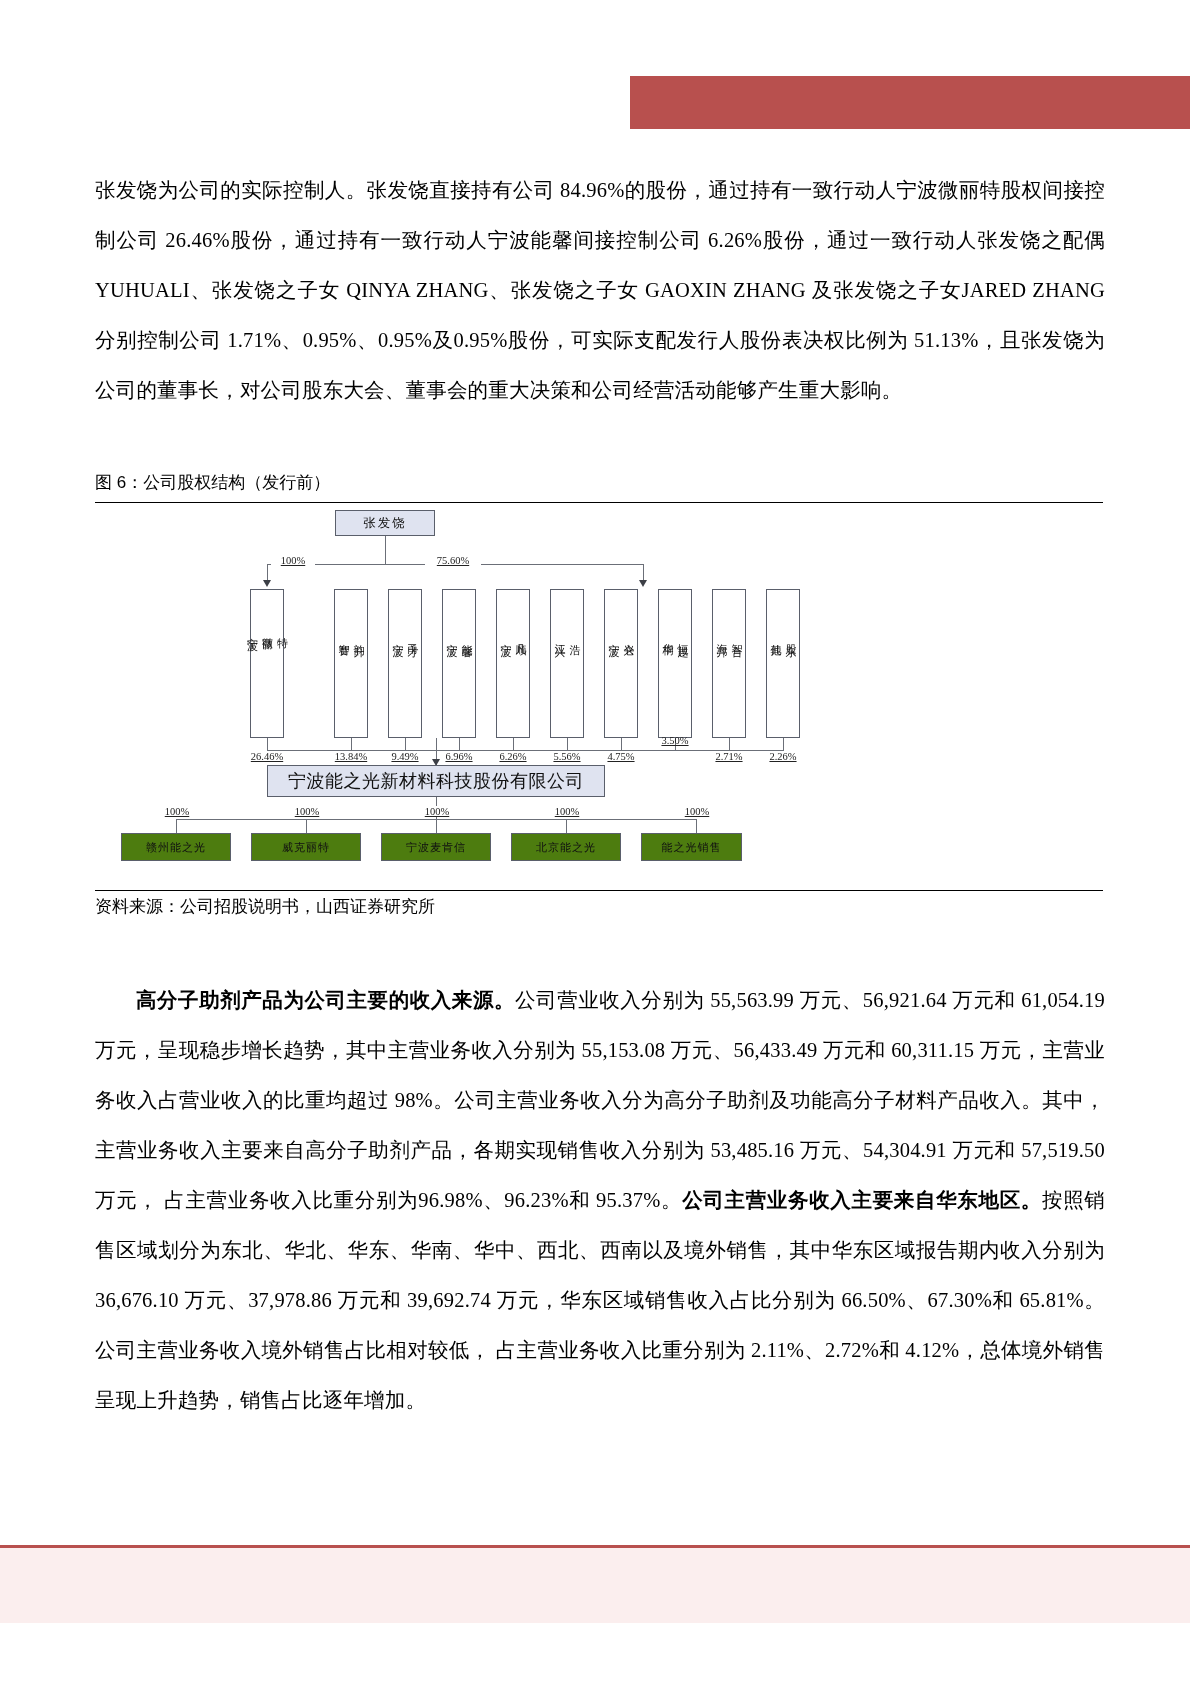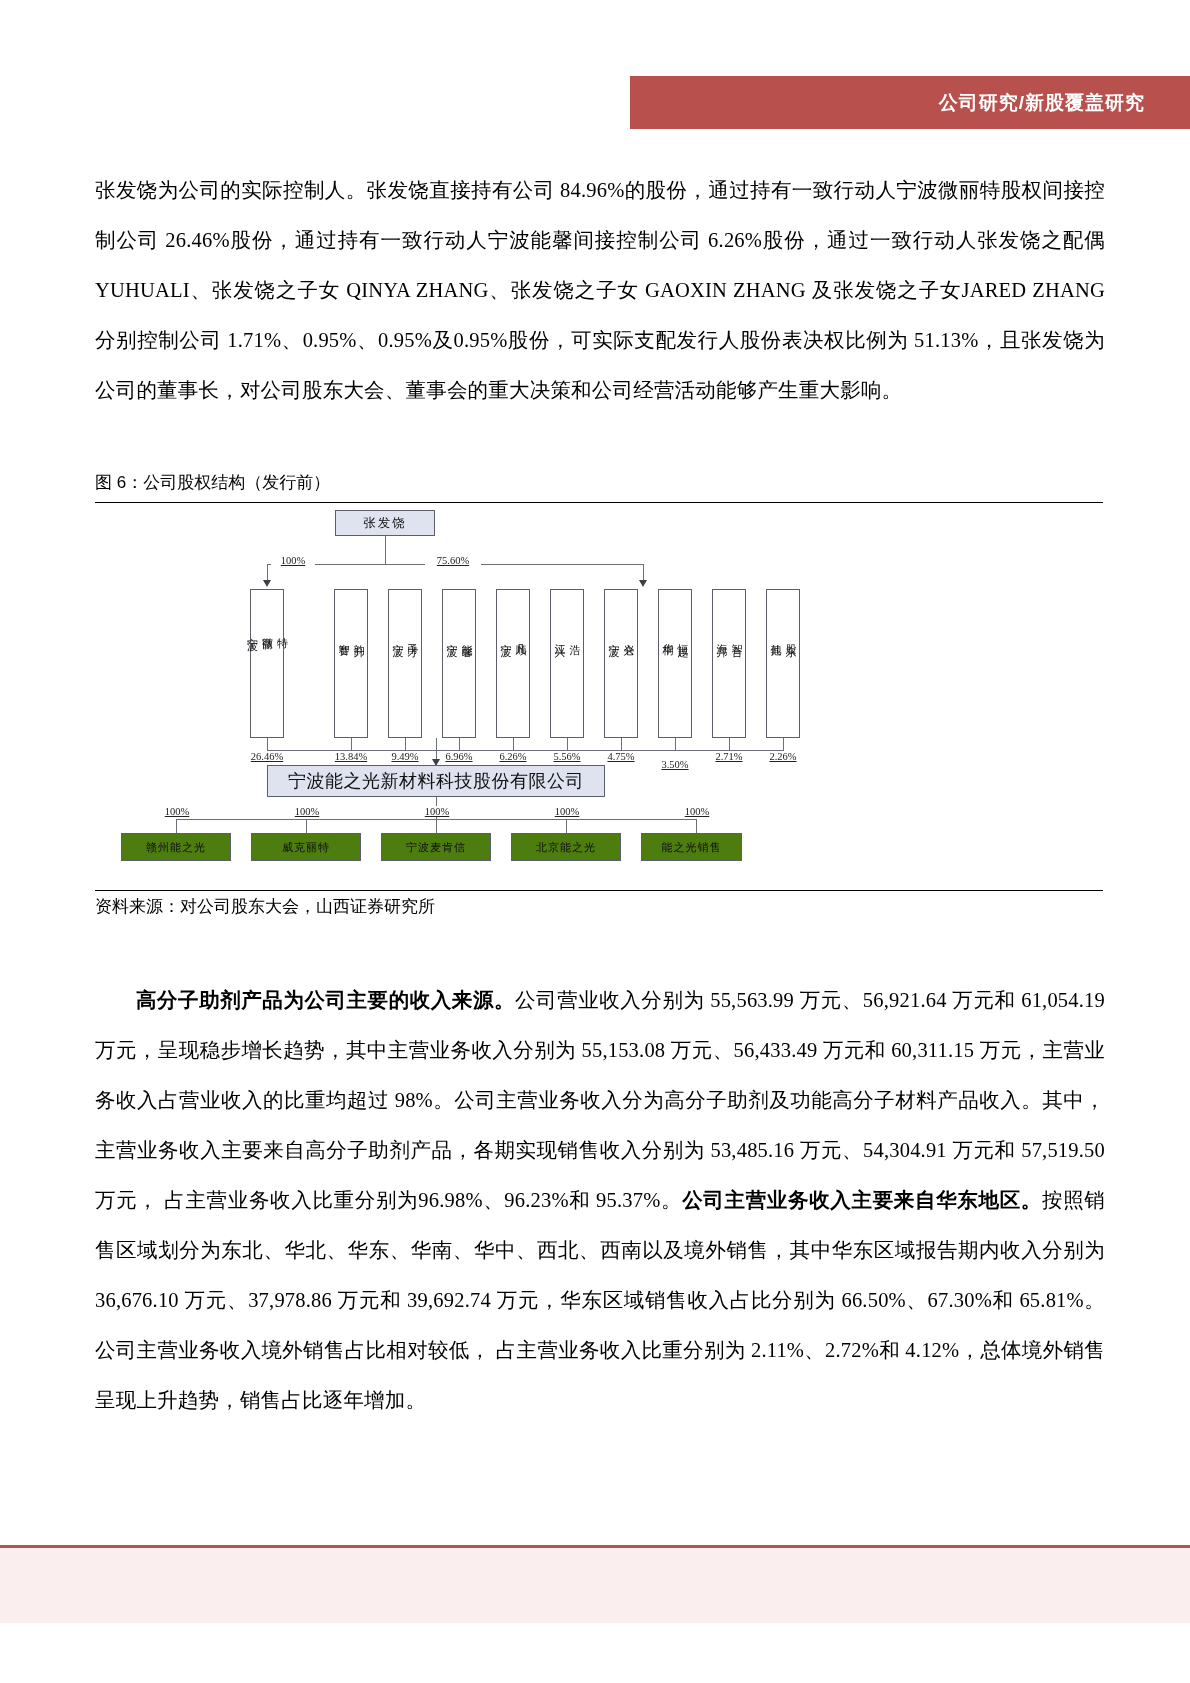--- a/index.html
+++ b/index.html
@@ -131,21 +131,20 @@
   .footer-band{
     position:absolute;left:0;top:1548px;width:1190px;height:75px;background:#fbeeee;
   }
 </style>
 </head>
 <body>
 
 <div class="header-band">
   <div class="slant"></div>
   <div class="bar"></div>
-  <div class="header-title">公司研究/新股覆盖研究</div>
 </div>
 <div class="header-rule"></div>
 
 <div class="content">
   <p class="para">张发饶为公司的实际控制人。张发饶直接持有公司 84.96%的股份，通过持有一致行动人宁波微丽特股权间接控制公司 26.46%股份，通过持有一致行动人宁波能馨间接控制公司 6.26%股份，通过一致行动人张发饶之配偶 YUHUALI、张发饶之子女 QINYA ZHANG、张发饶之子女 GAOXIN ZHANG 及张发饶之子女JARED ZHANG 分别控制公司 1.71%、0.95%、0.95%及0.95%股份，可实际支配发行人股份表决权比例为 51.13%，且张发饶为公司的董事长，对公司股东大会、董事会的重大决策和公司经营活动能够产生重大影响。</p>
 </div>
 
 <div class="fig-caption">图 6：公司股权结构（发行前）</div>
 
 <div class="fig-box">
@@ -263,21 +262,21 @@
     <div class="ln lnv" style="left:418px;top:235px;height:12px;"></div>
     <div class="pct" style="left:392px;top:248px;width:52px;">6.26%</div>
 
     <div class="ln lnv" style="left:472px;top:235px;height:12px;"></div>
     <div class="pct" style="left:446px;top:248px;width:52px;">5.56%</div>
 
     <div class="ln lnv" style="left:526px;top:235px;height:12px;"></div>
     <div class="pct" style="left:500px;top:248px;width:52px;">4.75%</div>
 
     <div class="ln lnv" style="left:580px;top:235px;height:12px;"></div>
-    <div class="pct" style="left:554px;top:256px;width:52px;">3.50%</div>
+    <div class="pct" style="left:554px;top:232px;width:52px;">3.50%</div>
 
     <div class="ln lnv" style="left:634px;top:235px;height:12px;"></div>
     <div class="pct" style="left:608px;top:248px;width:52px;">2.71%</div>
 
     <div class="ln lnv" style="left:688px;top:235px;height:12px;"></div>
     <div class="pct" style="left:662px;top:248px;width:52px;">2.26%</div>
 
     <div class="ln lnh" style="left:172px;top:247px;width:517px;"></div>
     <div class="ln lnv" style="left:341px;top:235px;height:27px;"></div>
     <div class="arrow-d" style="left:337px;top:256px;"></div>
@@ -303,21 +302,21 @@
     <div class="pct" style="left:446px;top:303px;width:52px;background:#fff;">100%</div>
     <div class="sub" style="left:416px;width:110px;">北京能之光</div>
 
     <div class="ln lnv" style="left:601px;top:316px;height:14px;"></div>
     <div class="pct" style="left:576px;top:303px;width:52px;background:#fff;">100%</div>
     <div class="sub" style="left:546px;width:101px;font-family:Liberation Serif, serif;">能之光销售</div>
 
   </div>
 </div>
 
-<div class="fig-source">资料来源：对公司股东大会，山西证券研究所</div>
+<div class="fig-source">资料来源：公司招股说明书，山西证券研究所</div>
 
 <div style="position:absolute;left:95px;top:975px;width:1010px;">
   <p class="para indent"><span class="b">高分子助剂产品为公司主要的收入来源。</span><span>公司营业收入分别为 55,563.99 万元、56,921.64 万元和 61,054.19 万元，呈现稳步增长趋势，其中主营业务收入分别为 55,153.08 万元、56,433.49 万元和 60,311.15 万元，主营业务收入占营业收入的比重均超过 98%。公司主营业务收入分为高分子助剂及功能高分子材料产品收入。其中，主营业务收入主要来自高分子助剂产品，各期实现销售收入分别为 53,485.16 万元、54,304.91 万元和 57,519.50 万元， 占主营业务收入比重分别为96.98%、96.23%和 95.37%。</span><span class="b">公司主营业务收入主要来自华东地区。</span><span>按照销售区域划分为东北、华北、华东、华南、华中、西北、西南以及境外销售，其中华东区域报告期内收入分别为 36,676.10 万元、37,978.86 万元和 39,692.74 万元，华东区域销售收入占比分别为 66.50%、67.30%和 65.81%。公司主营业务收入境外销售占比相对较低， 占主营业务收入比重分别为 2.11%、2.72%和 4.12%，总体境外销售呈现上升趋势，销售占比逐年增加。</span></p>
 </div>
 
 <div class="footer-rule"></div>
 <div class="footer-band">
   
   
 </div>

